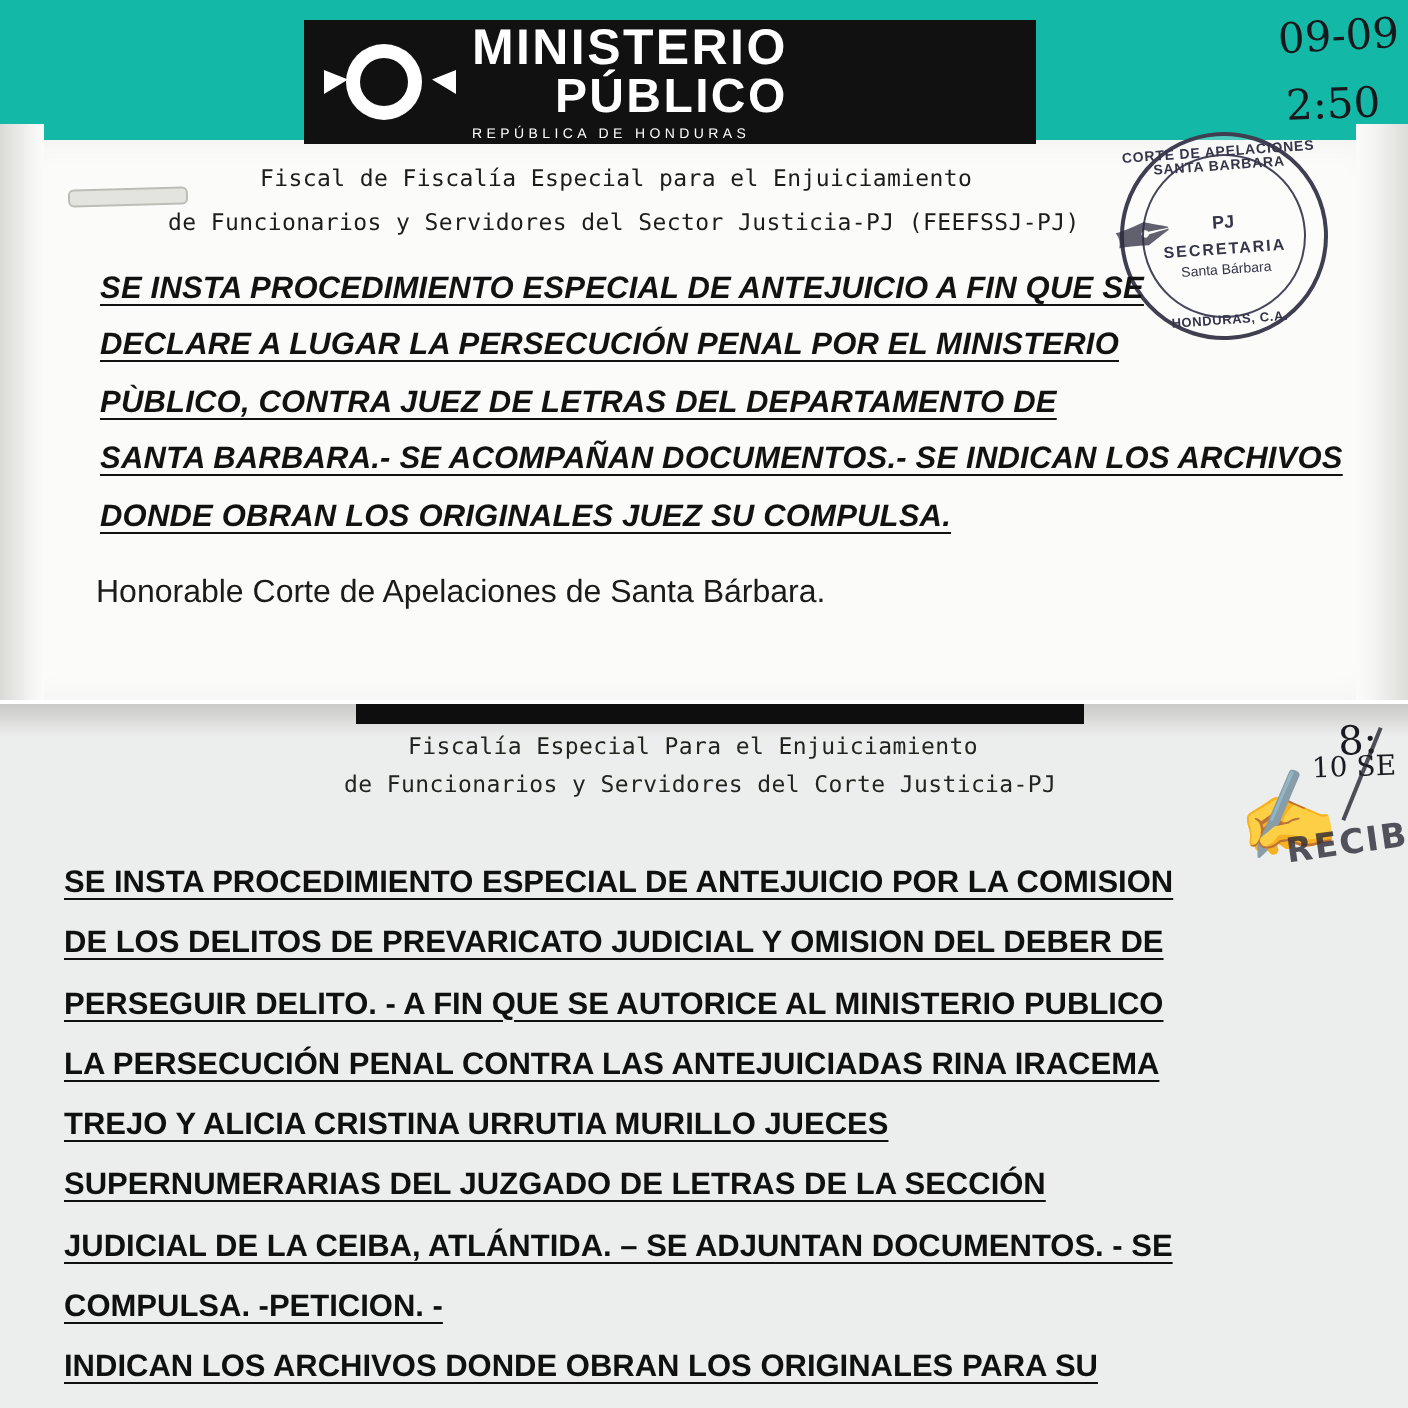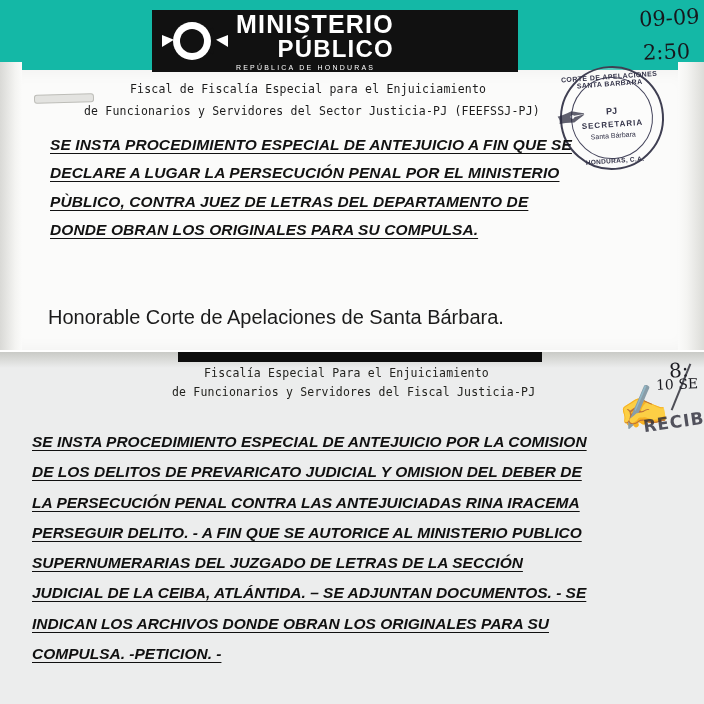--- a/index.html
+++ b/index.html
@@ -128,22 +128,22 @@
     font-weight: bold;
     color: #121212;
     letter-spacing: 0.1px;
     text-decoration: underline;
     text-underline-offset: 3px;
     line-height: 1.45;
     font-style: italic;
   }
   .doc-top .addressee {
     position: absolute;
-    left: 48px; top: 306px;
-    font-size: 20px;
+    left: 48px; top: 288px;
+    font-size: 16px;
     color: #1b1b1b;
   }
 
   
   .hand {
     position: absolute;
     font-family: "DejaVu Serif", serif;
     color: #17171c;
     white-space: nowrap;
   }
@@ -228,21 +228,20 @@
   }
   .doc-bot .body p {
     margin: 0 0 7px 0;
     font-size: 15.5px;
     font-weight: bold;
     color: #101010;
     text-decoration: underline;
     text-underline-offset: 3px;
     line-height: 1.5;
     text-align: justify;
-    font-style: italic;
   }
   .doc-bot .addressee {
     position: absolute;
     left: 40px; top: 330px;
     font-size: 15.5px;
     color: #141414;
   }
 
   
   .doc-bot .hand1 {
@@ -330,48 +329,50 @@
       <div class="mid2">SECRETARIA</div>
       <div class="mid3">Santa Bárbara</div>
       <div class="arc-bot">HONDURAS, C.A.</div>
     </div>
     <div class="seal-scribble">✒</div>
 
     <div class="body">
       <p>SE INSTA PROCEDIMIENTO ESPECIAL DE ANTEJUICIO A FIN QUE SE</p>
       <p>DECLARE A LUGAR LA PERSECUCIÓN PENAL    POR EL MINISTERIO</p>
       <p>PÙBLICO, CONTRA JUEZ DE LETRAS DEL DEPARTAMENTO DE</p>
-      <p>DONDE OBRAN LOS ORIGINALES PARA SU COMPULSA.</p>
+      <p>SANTA BARBARA.- SE ACOMPAÑAN DOCUMENTOS.- SE INDICAN LOS ARCHIVOS</p>
+      <p>DONDE OBRAN LOS ORIGINALES JUEZ SU COMPULSA.</p>
     </div>
 
     <div class="addressee">Honorable Corte de Apelaciones de Santa Bárbara.</div>
   </div>
 
   <div class="seam"></div>
 
   <div class="doc-bot">
     <div class="paper"></div>
     <div class="shadowtop"></div>
     <div class="blackbar"></div>
 
     <div class="tw tw1">Fiscalía Especial Para el  Enjuiciamiento</div>
-    <div class="tw tw2">de Funcionarios  y  Servidores del Fiscal Justicia-PJ</div>
+    <div class="tw tw2">de Funcionarios  y  Servidores del Corte Justicia-PJ</div>
 
     <div class="hand hand1">8:</div>
     <div class="hand hand2">10 SE</div>
     <div class="slash"></div>
     <div class="signature">✍</div>
     <div class="recib">RECIB</div>
 
     <div class="body">
       <p>SE INSTA PROCEDIMIENTO ESPECIAL DE ANTEJUICIO POR LA COMISION</p>
       <p>DE LOS DELITOS DE PREVARICATO JUDICIAL Y OMISION DEL DEBER DE</p>
+      <p>PERSEGUIR DELITO. - A FIN QUE SE AUTORICE AL MINISTERIO PUBLICO</p>
       <p>LA PERSECUCIÓN PENAL CONTRA LAS ANTEJUICIADAS RINA IRACEMA</p>
-      <p>PERSEGUIR DELITO. - A FIN QUE SE AUTORICE AL MINISTERIO PUBLICO</p>
+      <p>TREJO   Y   ALICIA   CRISTINA   URRUTIA   MURILLO   JUECES</p>
       <p>SUPERNUMERARIAS DEL JUZGADO DE LETRAS    DE LA SECCIÓN</p>
       <p>JUDICIAL DE  LA CEIBA, ATLÁNTIDA. – SE ADJUNTAN DOCUMENTOS. - SE</p>
+      <p>COMPULSA. -PETICION. -</p>
       <p>INDICAN LOS ARCHIVOS DONDE OBRAN LOS ORIGINALES PARA SU</p>
-      <p>COMPULSA. -PETICION. -</p>
     </div>
 
   </div>
 
 </div>
 
 </body></html>

